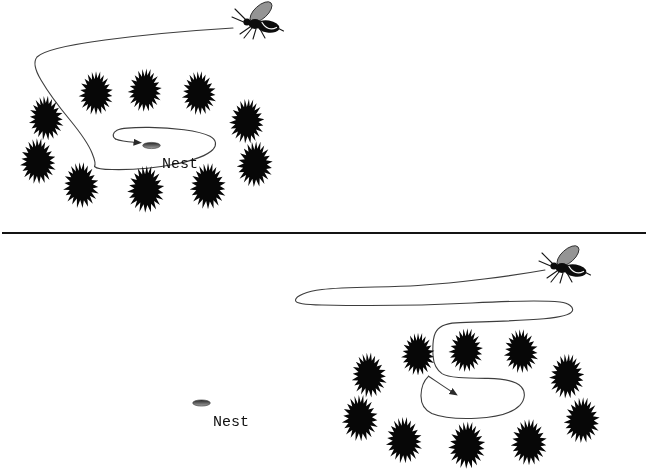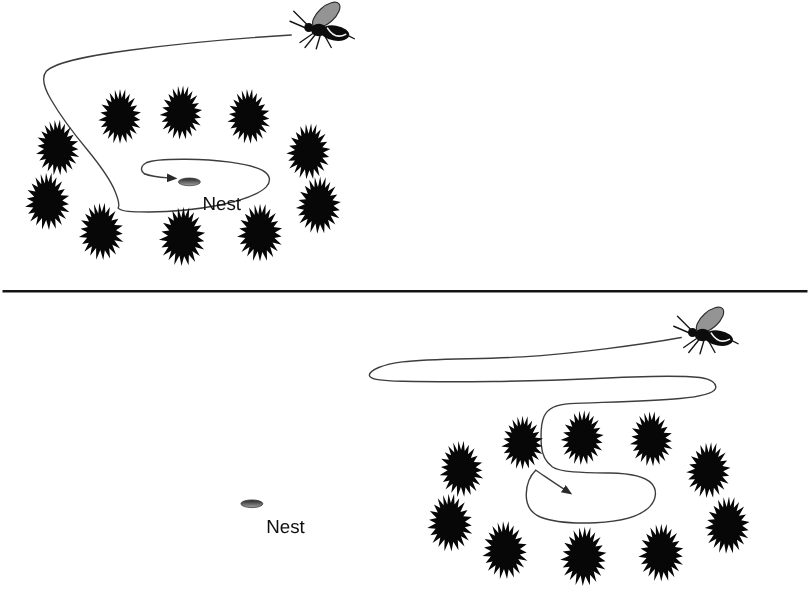--- a/index.html
+++ b/index.html
@@ -1,21 +1,21 @@
 <!DOCTYPE html>
 <html><head>
 <meta charset="utf-8">
 <title>Diagram</title>
 <style>
   html,body{margin:0;padding:0;background:#ffffff;}
   .stage{
     position:relative;
     width:648px;height:473px;
     background:#ffffff;
-    font-family:Liberation Sans, sans-serif;
+    font-family:Liberation Mono, monospace;
     overflow:hidden;
   }
   svg{display:block;}
   .flight{fill:none;stroke:var(--path-color,#3d3d3d);stroke-width:1.1;stroke-linecap:round;stroke-linejoin:round;}
   .divider{stroke:var(--divider-color,#141414);stroke-width:2;}
   .cone{fill:var(--cone-color,#070707);stroke:none;}
   .label{fill:#101010;}
   .wing{fill:var(--wing-color,#949494);stroke:#2c2c2c;stroke-width:0.9;}
   .bodyfill{fill:var(--body-color,#0c0c0c);}
   .thin{stroke:#161616;stroke-width:1.1;fill:none;stroke-linecap:round;}

